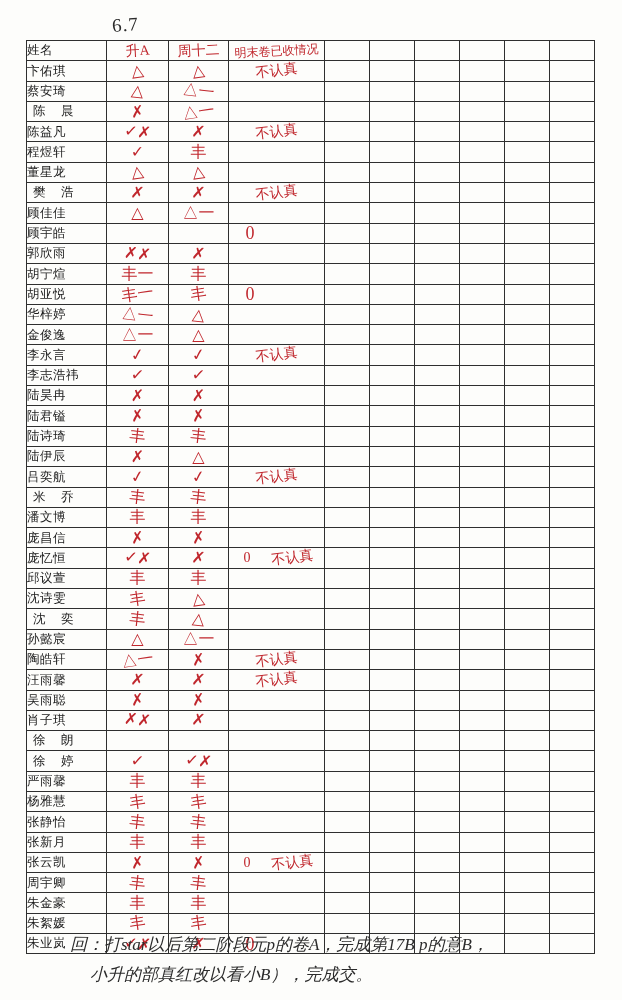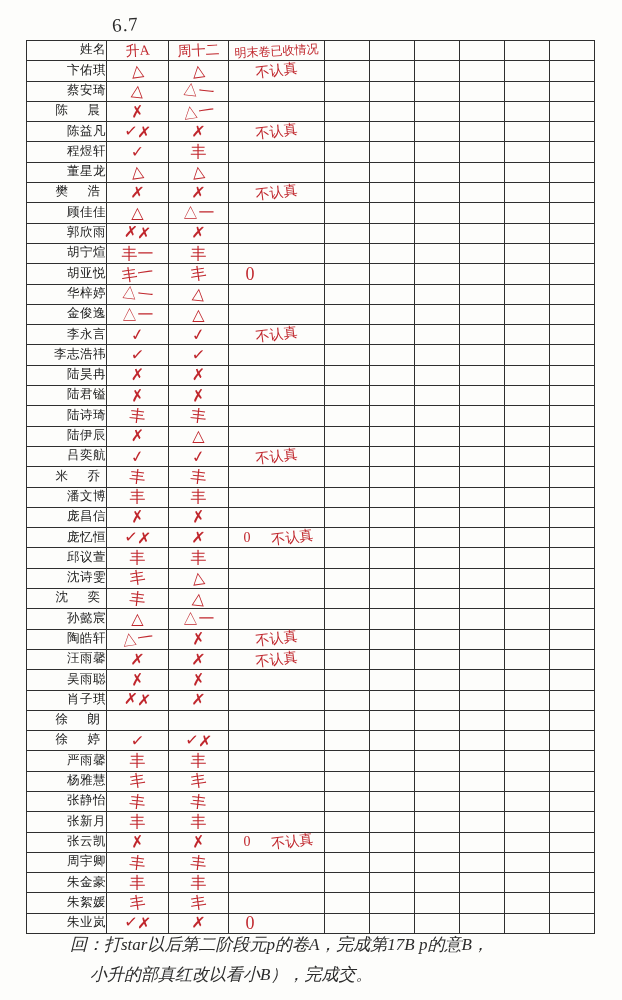--- a/index.html
+++ b/index.html
@@ -46,22 +46,22 @@
     vertical-align: middle;
   }
   
   col.c-name  { width: 80px; }
   col.c-m1    { width: 62px; }
   col.c-m2    { width: 60px; }
   col.c-note  { width: 96px; }
   col.c-blank { width: 45px; }
 
   .name-cell {
-    text-align: right;
-    font-family: Liberation Mono, monospace;
+    text-align: left;
+    font-family: Liberation Sans, sans-serif;
     font-size: 12.5px;
     color: #1b1b1b;
     letter-spacing: 0.5px;
     line-height: 1;
   }
   .name-cell.sp { letter-spacing: 6px; padding-left: 6px;}
   .hdr .name-cell { font-size: 12.5px; }
 
   
   .mk {
@@ -301,20 +301,36 @@
           <td></td>
           <td></td>
           <td></td>
           <td></td>
           <td></td>
           <td></td>
           <td></td>
         </tr>
         <tr>
           <td>
+            <div class="name-cell">顾宇皓</div>
+          </td>
+          <td></td>
+          <td></td>
+          <td>
+            <div class="mk lg" style="left:0;right:56%;">0</div>
+          </td>
+          <td></td>
+          <td></td>
+          <td></td>
+          <td></td>
+          <td></td>
+          <td></td>
+        </tr>
+        <tr>
+          <td>
             <div class="name-cell">郭欣雨</div>
           </td>
           <td>
             <div class="mk rot2">✗✗</div>
           </td>
           <td>
             <div class="mk rot2">✗</div>
           </td>
           <td></td>
           <td></td>

